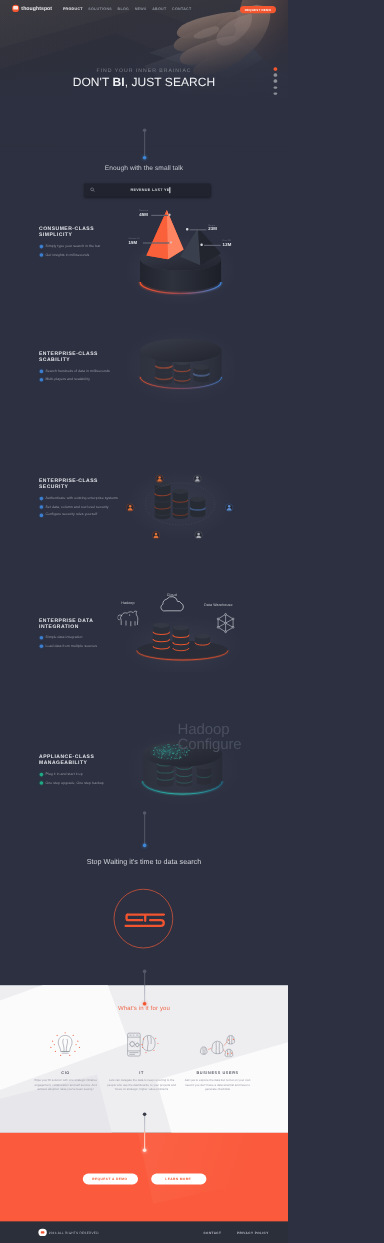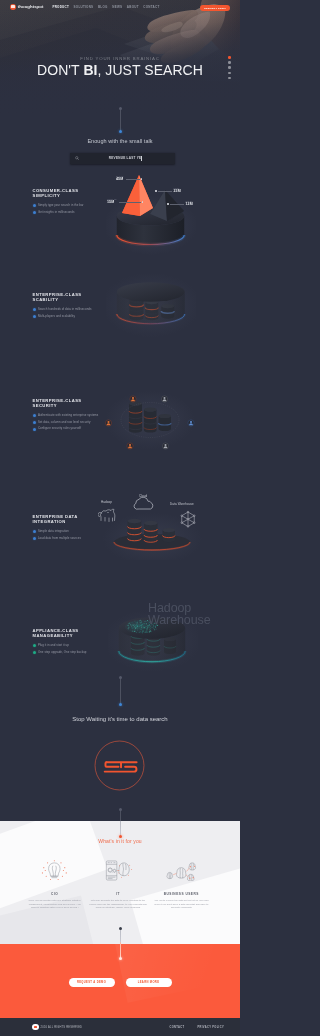--- a/index.html
+++ b/index.html
@@ -25,21 +25,21 @@
   .navlinks{display:flex;align-items:center;gap:4.6px;margin-left:9px;}
   .navlink{font-size:3px;letter-spacing:.25px;color:#8f939e;white-space:nowrap;font-weight:600;}
   .navlink.on{color:#eceef2;}
   .navbtn{position:absolute;left:200px;top:5px;width:30px;height:6.4px;border-radius:3.2px;
       background:#f4562f;display:flex;align-items:center;justify-content:center;}
   .navbtn span{font-size:2.4px;letter-spacing:.22px;color:#fff;font-weight:700;white-space:nowrap;}
 
   
   .kicker{position:absolute;left:0;top:56px;width:240px;text-align:center;font-size:4.3px;
       letter-spacing:.82px;color:#7d8089;font-weight:400;line-height:5px;}
-  .headline{position:absolute;left:0;top:63.5px;width:240px;text-align:center;font-size:14px;
+  .headline{position:absolute;left:0;top:63.5px;width:240px;text-align:center;font-size:10px;
       letter-spacing:.05px;color:#f1f2f4;font-weight:400;line-height:12px;}
   .headline b{font-weight:700;}
 
   
   .dots{position:absolute;right:9px;top:56px;display:flex;flex-direction:column;gap:2.6px;z-index:40;}
   .dot{width:2.6px;height:2.6px;border-radius:50%;background:#8e9099;}
   .dot.on{background:#f4562f;}
 
   
   .conn{position:absolute;left:120px;width:.6px;background:#4d5160;z-index:8;}
@@ -810,21 +810,21 @@
           <circle cx="157.9" cy="119.3" r="1.55" opacity="0.49" fill="#4ad0b8"></circle>
           <circle cx="131.9" cy="126.2" r="2.15" opacity="0.35" fill="#238f89"></circle>
           <circle cx="139.9" cy="130.5" r="2.17" opacity="0.20" fill="#238f89"></circle>
         </g>
       <path d="M43,212 A133,43 0 0 0 309,212" fill="none" stroke="url(#g5rim)" stroke-width="11" opacity=".2"></path>
       <path d="M43,212 A133,43 0 0 0 309,212" fill="none" stroke="url(#g5rim)" stroke-width="2.6"></path>
     </g>
   </svg>
   <div class="upg">
     <div>Hadoop</div>
-    <div>Warehouse</div>
+    <div>Configure</div>
   </div>
 
   <div class="conn c1">
       <i class="cap top"></i>
       <i class="cap bot b-blue"></i>
     </div>
   <div class="conn c2">
       <i class="cap top"></i>
       <i class="cap bot b-blue"></i>
     </div>

